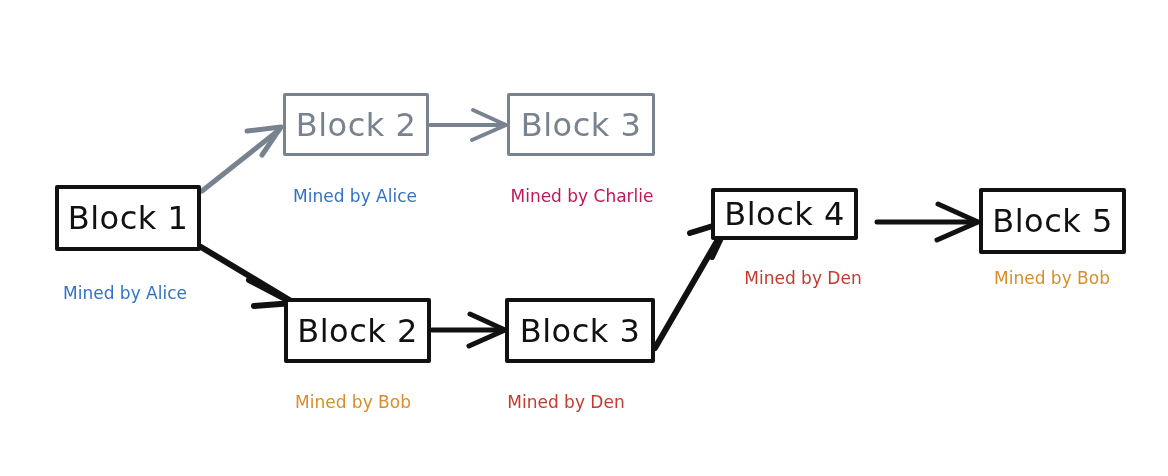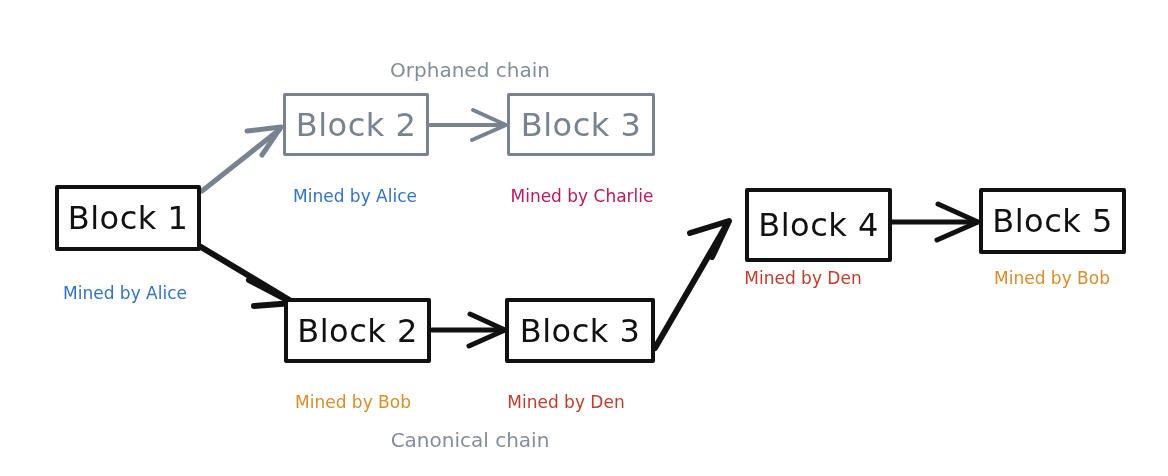--- a/index.html
+++ b/index.html
@@ -100,23 +100,21 @@
       <path d="M655,348 L727,224" stroke="#111111" stroke-width="6" stroke-linecap="round" fill="none"></path>
       <path d="M690,233 L729,221 L712,257" stroke="#111111" stroke-width="6" stroke-linecap="round" stroke-linejoin="round" fill="none"></path>
     </g>
 
     <g>
       <path d="M877,222 L977,222" stroke="#111111" stroke-width="5" stroke-linecap="round" fill="none"></path>
       <path d="M938,204 L978,222 L937,240" stroke="#111111" stroke-width="5" stroke-linecap="round" stroke-linejoin="round" fill="none"></path>
     </g>
   </svg>
 
-  <div class="caption-chain" style="left:470px; top:58px;">Orphaned chain</div>
 
-  <div class="caption-chain" style="left:470px; top:428px;">Canonical chain</div>
 
   <div class="block-box block-black" style="left:55px; top:185px; width:146px; height:66px;">
     <span class="block-label">Block 1</span>
   </div>
   <div class="caption" style="left:125px; top:283px; color:#3373c4;">Mined by Alice</div>
 
   <div class="block-box block-gray" style="left:283px; top:93px; width:146px; height:63px;">
     <span class="block-label">Block 2</span>
   </div>
   <div class="caption" style="left:355px; top:186px; color:#3373c4;">Mined by Alice</div>
@@ -129,21 +127,21 @@
   <div class="block-box block-black" style="left:284px; top:298px; width:147px; height:65px;">
     <span class="block-label">Block 2</span>
   </div>
   <div class="caption" style="left:353px; top:392px; color:#d88d2a;">Mined by Bob</div>
 
   <div class="block-box block-black" style="left:505px; top:298px; width:150px; height:65px;">
     <span class="block-label">Block 3</span>
   </div>
   <div class="caption" style="left:566px; top:392px; color:#c33b2e;">Mined by Den</div>
 
-  <div class="block-box block-black" style="left:745px; top:188px; width:147px; height:74px;">
+  <div class="block-box block-black" style="left:711px; top:188px; width:147px; height:52px;">
     <span class="block-label">Block 4</span>
   </div>
   <div class="caption" style="left:803px; top:268px; color:#c33b2e;">Mined by Den</div>
 
   <div class="block-box block-black" style="left:979px; top:188px; width:147px; height:66px;">
     <span class="block-label">Block 5</span>
   </div>
   <div class="caption" style="left:1052px; top:268px; color:#d88d2a;">Mined by Bob</div>
 
 </div>

